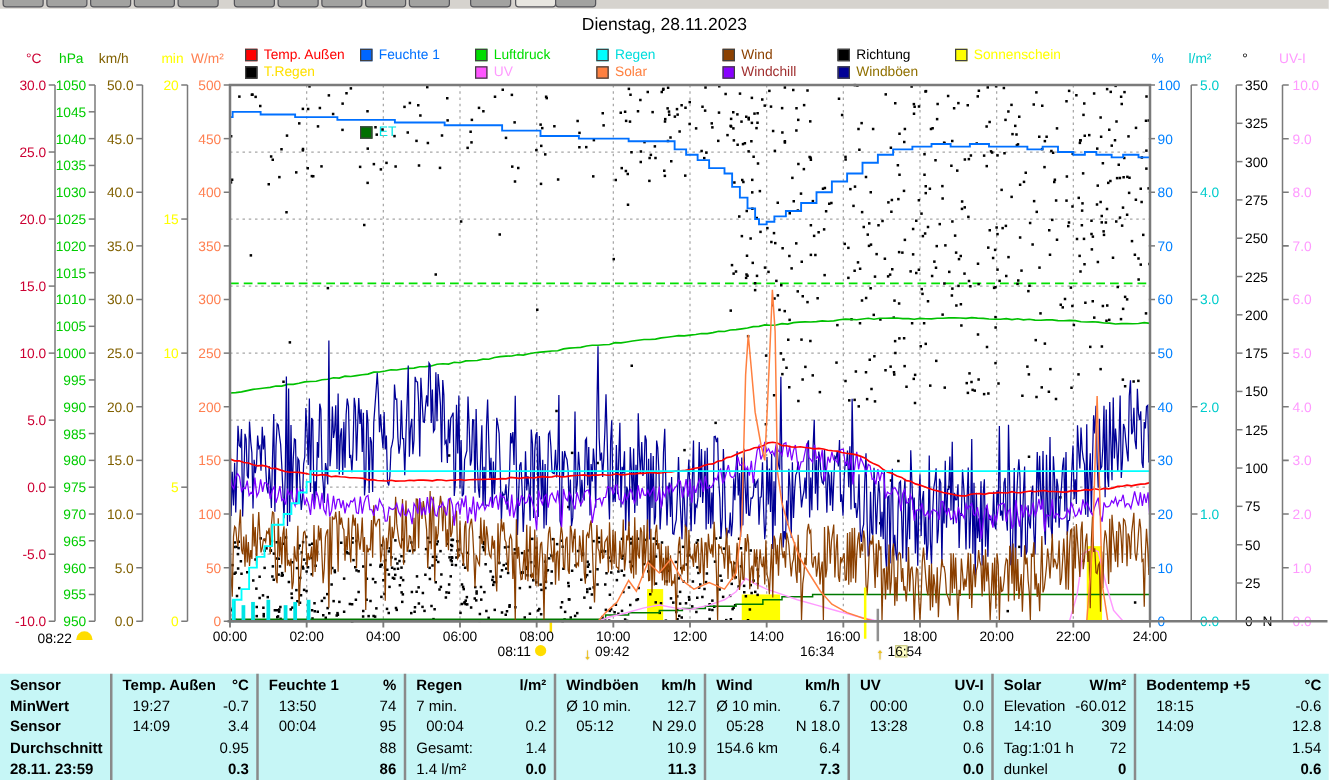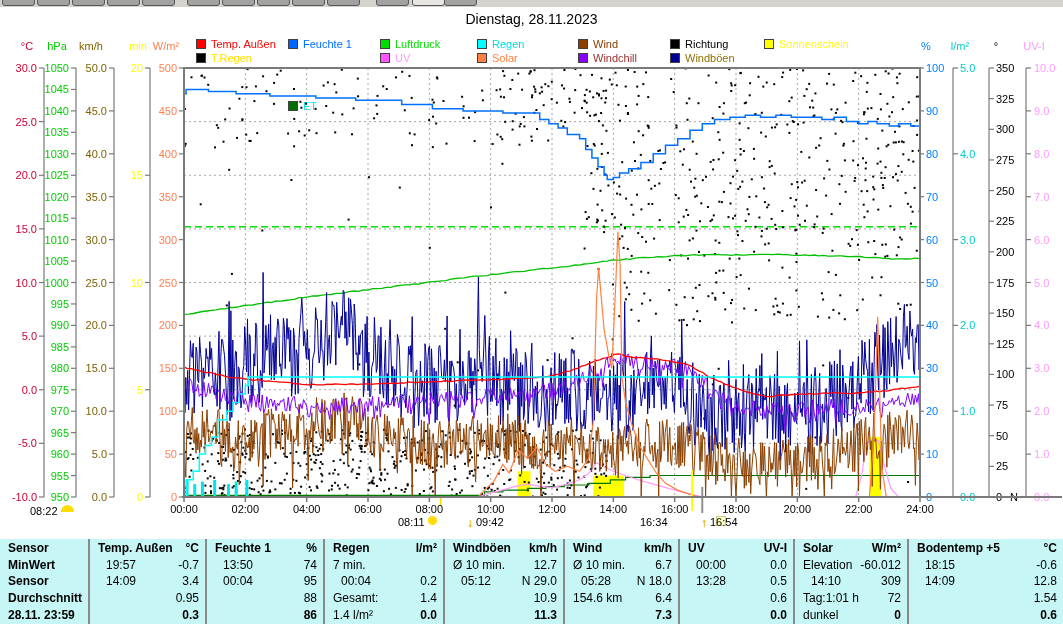--- a/index.html
+++ b/index.html
@@ -1714,21 +1714,21 @@
       <div class="trow">
         <span class="lab b">28.11. 23:59</span>
       </div>
     </div>
     <div class="tcol" style="width: 117px;">
       <div class="trow">
         <span class="lab b">Temp. Außen</span>
         <span class="val b">°C</span>
       </div>
       <div class="trow">
-        <span class="lab ind">19:57</span>
+        <span class="lab ind">19:27</span>
         <span class="val">-0.7</span>
       </div>
       <div class="trow">
         <span class="lab ind">14:09</span>
         <span class="val">3.4</span>
       </div>
       <div class="trow">
         <span class="lab"></span>
         <span class="val">0.95</span>
       </div>
@@ -1829,21 +1829,21 @@
       <div class="trow">
         <span class="lab b">UV</span>
         <span class="val b">UV-I</span>
       </div>
       <div class="trow">
         <span class="lab ind">00:00</span>
         <span class="val">0.0</span>
       </div>
       <div class="trow">
         <span class="lab ind">13:28</span>
-        <span class="val">0.5</span>
+        <span class="val">0.8</span>
       </div>
       <div class="trow">
         <span class="lab"></span>
         <span class="val">0.6</span>
       </div>
       <div class="trow">
         <span class="lab"></span>
         <span class="val b">0.0</span>
       </div>
     </div>

